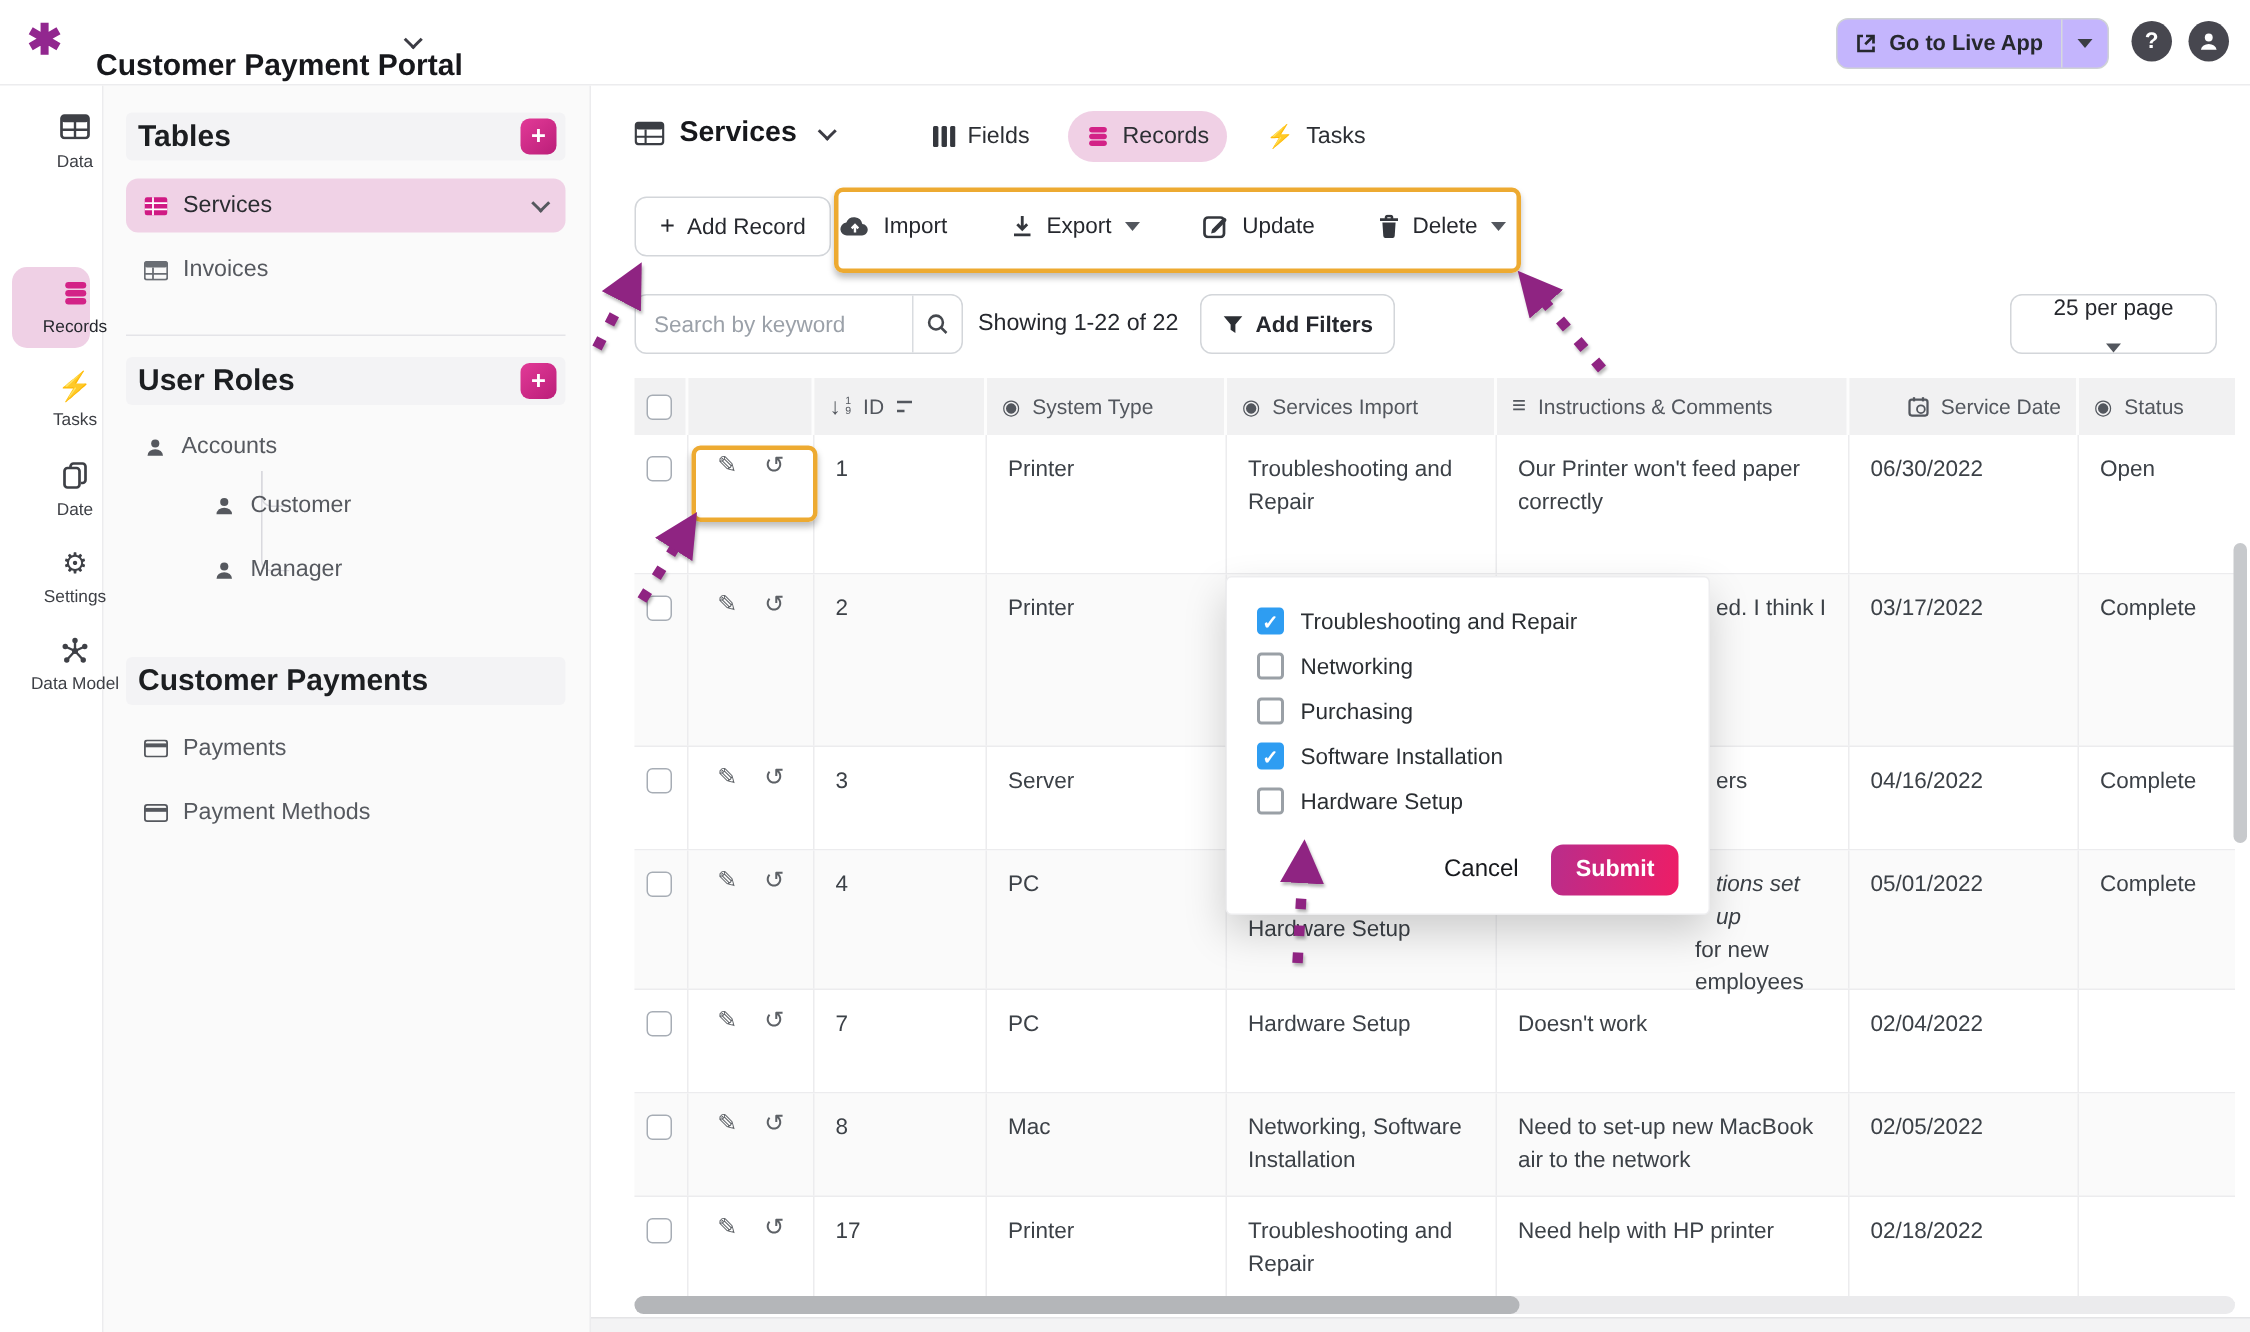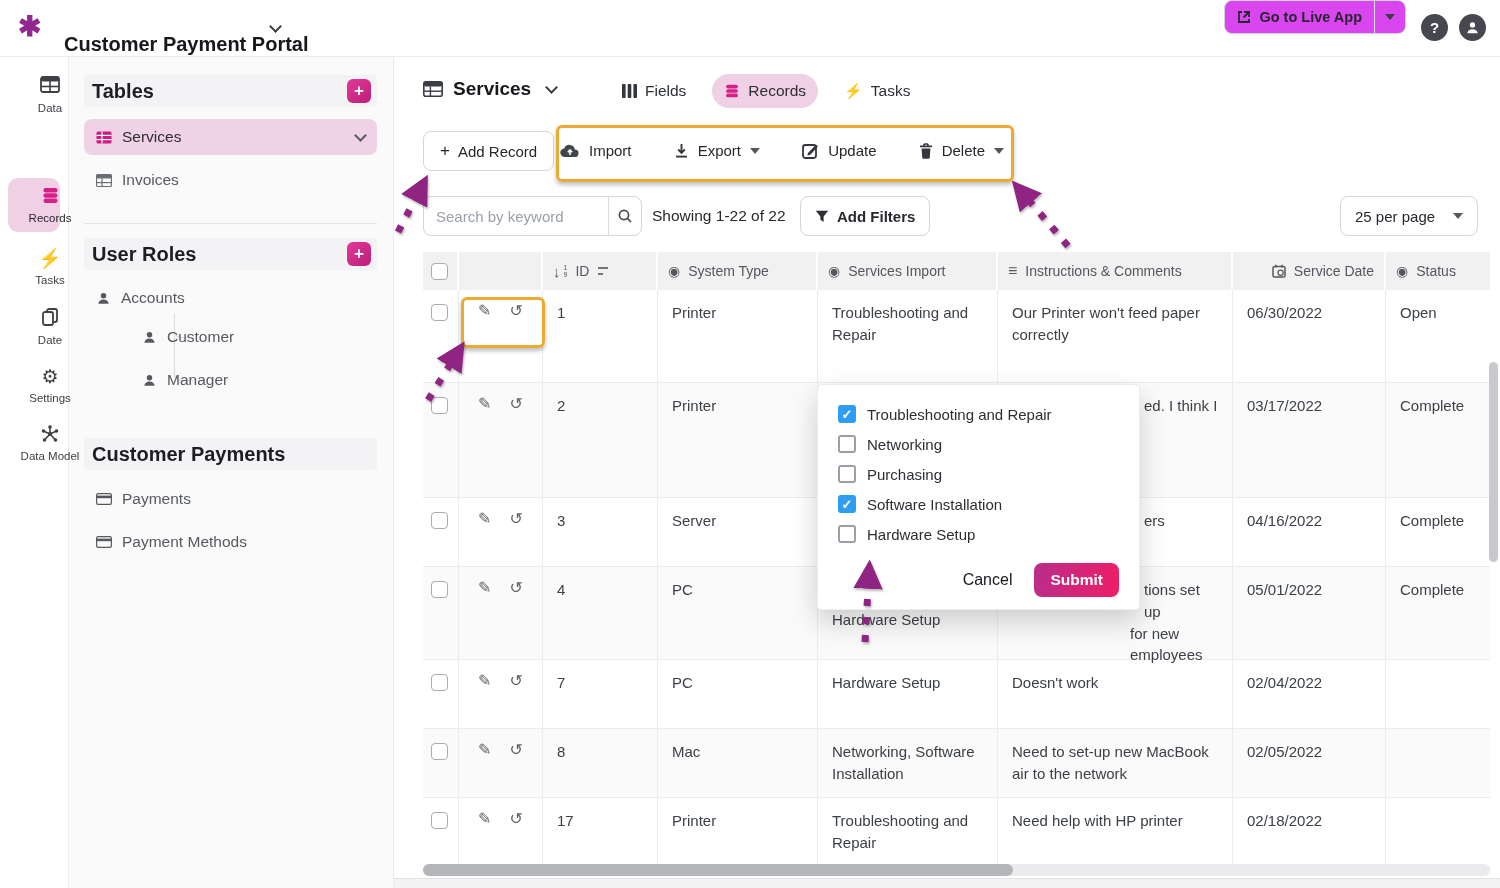--- a/index.html
+++ b/index.html
@@ -3,21 +3,21 @@
 <meta charset="utf-8">
 <style>
   html,body{margin:0;padding:0;background:#fff;font-family:"Liberation Sans",sans-serif;-webkit-font-smoothing:antialiased;}
   #app{position:relative;width:1500px;height:888px;overflow:hidden;background:#fff;color:#1f2328;}
   
   #topbar{position:absolute;left:0;top:0;width:1500px;height:56px;background:#fff;border-bottom:1px solid #ececee;z-index:20;}
   .logo{position:absolute;left:18px;top:12px;font-size:28px;color:#92278f;font-weight:bold;line-height:30px;}
   .app-title{position:absolute;left:64px;top:33px;font-size:20px;font-weight:bold;color:#17181c;}
   .chev{display:inline-block;width:7px;height:7px;border-right:2px solid #3c3c44;border-bottom:2px solid #3c3c44;transform:rotate(45deg);vertical-align:middle;}
   .title-chev{position:absolute;left:271px;top:22px;}
-  .golive{position:absolute;right:94px;top:0;height:32px;border:1px solid #cfd2d6;border-radius:8px;display:flex;align-items:center;background:#d946ef;}
+  .golive{position:absolute;right:94px;top:12px;height:32px;border:1px solid #cfd2d6;border-radius:8px;display:flex;align-items:center;background:#c4b5fd;}
   .golive-main{display:flex;align-items:center;gap:8px;padding:0 12px;font-size:14.5px;font-weight:bold;color:#26282e;}
   .golive-caret{border-left:1px solid #d6d9dd;padding:0 10px;height:100%;display:flex;align-items:center;}
   .caret{width:0;height:0;border-left:5px solid transparent;border-right:5px solid transparent;border-top:6px solid #3a3d43;}
   .circle-btn{position:absolute;top:14px;width:27px;height:27px;border-radius:50%;background:#47474f;color:#fff;display:flex;align-items:center;justify-content:center;font-size:15px;font-weight:bold;}
   
   #rail{position:absolute;left:0;top:56px;width:68px;height:832px;background:#fff;border-right:1px solid #ececee;z-index:15;}
   .rail-item{position:absolute;left:0;width:68px;text-align:center;color:#3e4046;margin-left:16px;}
   .rail-item .ric{display:block;height:22px;line-height:22px;font-size:19px;color:#3e4046;}
   .rail-item .rlb{display:block;font-size:11.5px;margin-top:4px;color:#3e4046;}
   .rail-active{position:absolute;left:8px;top:122px;width:52px;height:54px;background:#efd0e5;border-radius:10px;}
@@ -45,21 +45,21 @@
   #ybox-actions{left:461px;top:297px;width:78px;height:45px;}
   .toolbar-group{position:absolute;left:560px;top:128px;width:444px;height:45px;display:flex;align-items:center;justify-content:space-between;z-index:3;}
   .tool-btn{display:flex;align-items:center;gap:9px;font-size:15px;color:#26282e;font-weight:500;}
   
   .search-group{position:absolute;left:423px;top:196px;height:40px;width:219px;border:1px solid #d3d6da;border-radius:8px;background:#fff;display:flex;z-index:3;box-sizing:border-box;}
   .search-group input{flex:1;border:none;outline:none;background:transparent;padding:0 12px;font-size:15px;color:#3c4147;font-family:"Liberation Sans",sans-serif;width:160px;}
   .search-group input::placeholder{color:#9ba1a9;}
   .search-btn{width:44px;border-left:1px solid #d9dce0;display:flex;align-items:center;justify-content:center;}
   .showing{position:absolute;left:652px;top:207px;font-size:15.5px;color:#26282e;z-index:3;}
   #add-filters{position:absolute;left:800px;top:196px;height:40px;padding:0 14px;z-index:3;font-weight:bold;}
-  #per-page{position:absolute;left:1340px;top:196px;height:40px;width:138px;padding:0 14px;justify-content:space-between;z-index:3;}
+  #per-page{position:absolute;left:1340px;top:196px;height:40px;width:138px;padding:0 14px;justify-content:space-between;z-index:3;flex-direction:column;}
   
   #table{position:absolute;left:423px;top:252px;width:1067px;z-index:1;}
   .thead{display:flex;height:38px;}
   .th{background:#f1f1f2;border-right:2px solid #fdfdfd;display:flex;align-items:center;gap:8px;padding:0 10px;box-sizing:border-box;font-size:14px;color:#53575e;font-weight:500;}
   .trow{display:flex;border-bottom:1px solid #ececee;}
   .td{border-right:1px solid #ececee;padding:12px 14px;box-sizing:border-box;font-size:15px;color:#3c4147;line-height:1.45;}
   .c-sel{width:36px;padding:14px 0 0 8px;}
   .c-act{width:84px;padding:13px 0 0 0;display:flex;justify-content:center;gap:18px;align-items:flex-start;}
   .c-id{width:115px;}
   .c-sys{width:160px;}
@@ -470,21 +470,21 @@
     <div class="trow" style="height:92px;background:#fafafa;">
       <div class="td c-sel"><span class="cbx"></span></div>
       <div class="td c-act">
           <span class="act">✎</span>
           <span class="act">↺</span>
         </div>
       <div class="td c-id">4</div>
       <div class="td c-sys">PC</div>
       <div class="td c-srv" style="padding-top:42px;">Hardware Setup</div>
       <div class="td c-ins">
-          <span class="frag" style="margin-left:132px;">tions set up</span>
+          <span class="frag" style="margin-left:132px;font-style:italic;">tions set up</span>
           <span class="frag" style="margin-left:118px;">for new employees</span>
         </div>
       <div class="td c-date">05/01/2022</div>
       <div class="td c-status">Complete</div>
     </div>
 
     <div class="trow" style="height:68px;background:#fff;">
       <div class="td c-sel"><span class="cbx"></span></div>
       <div class="td c-act">
           <span class="act">✎</span>

